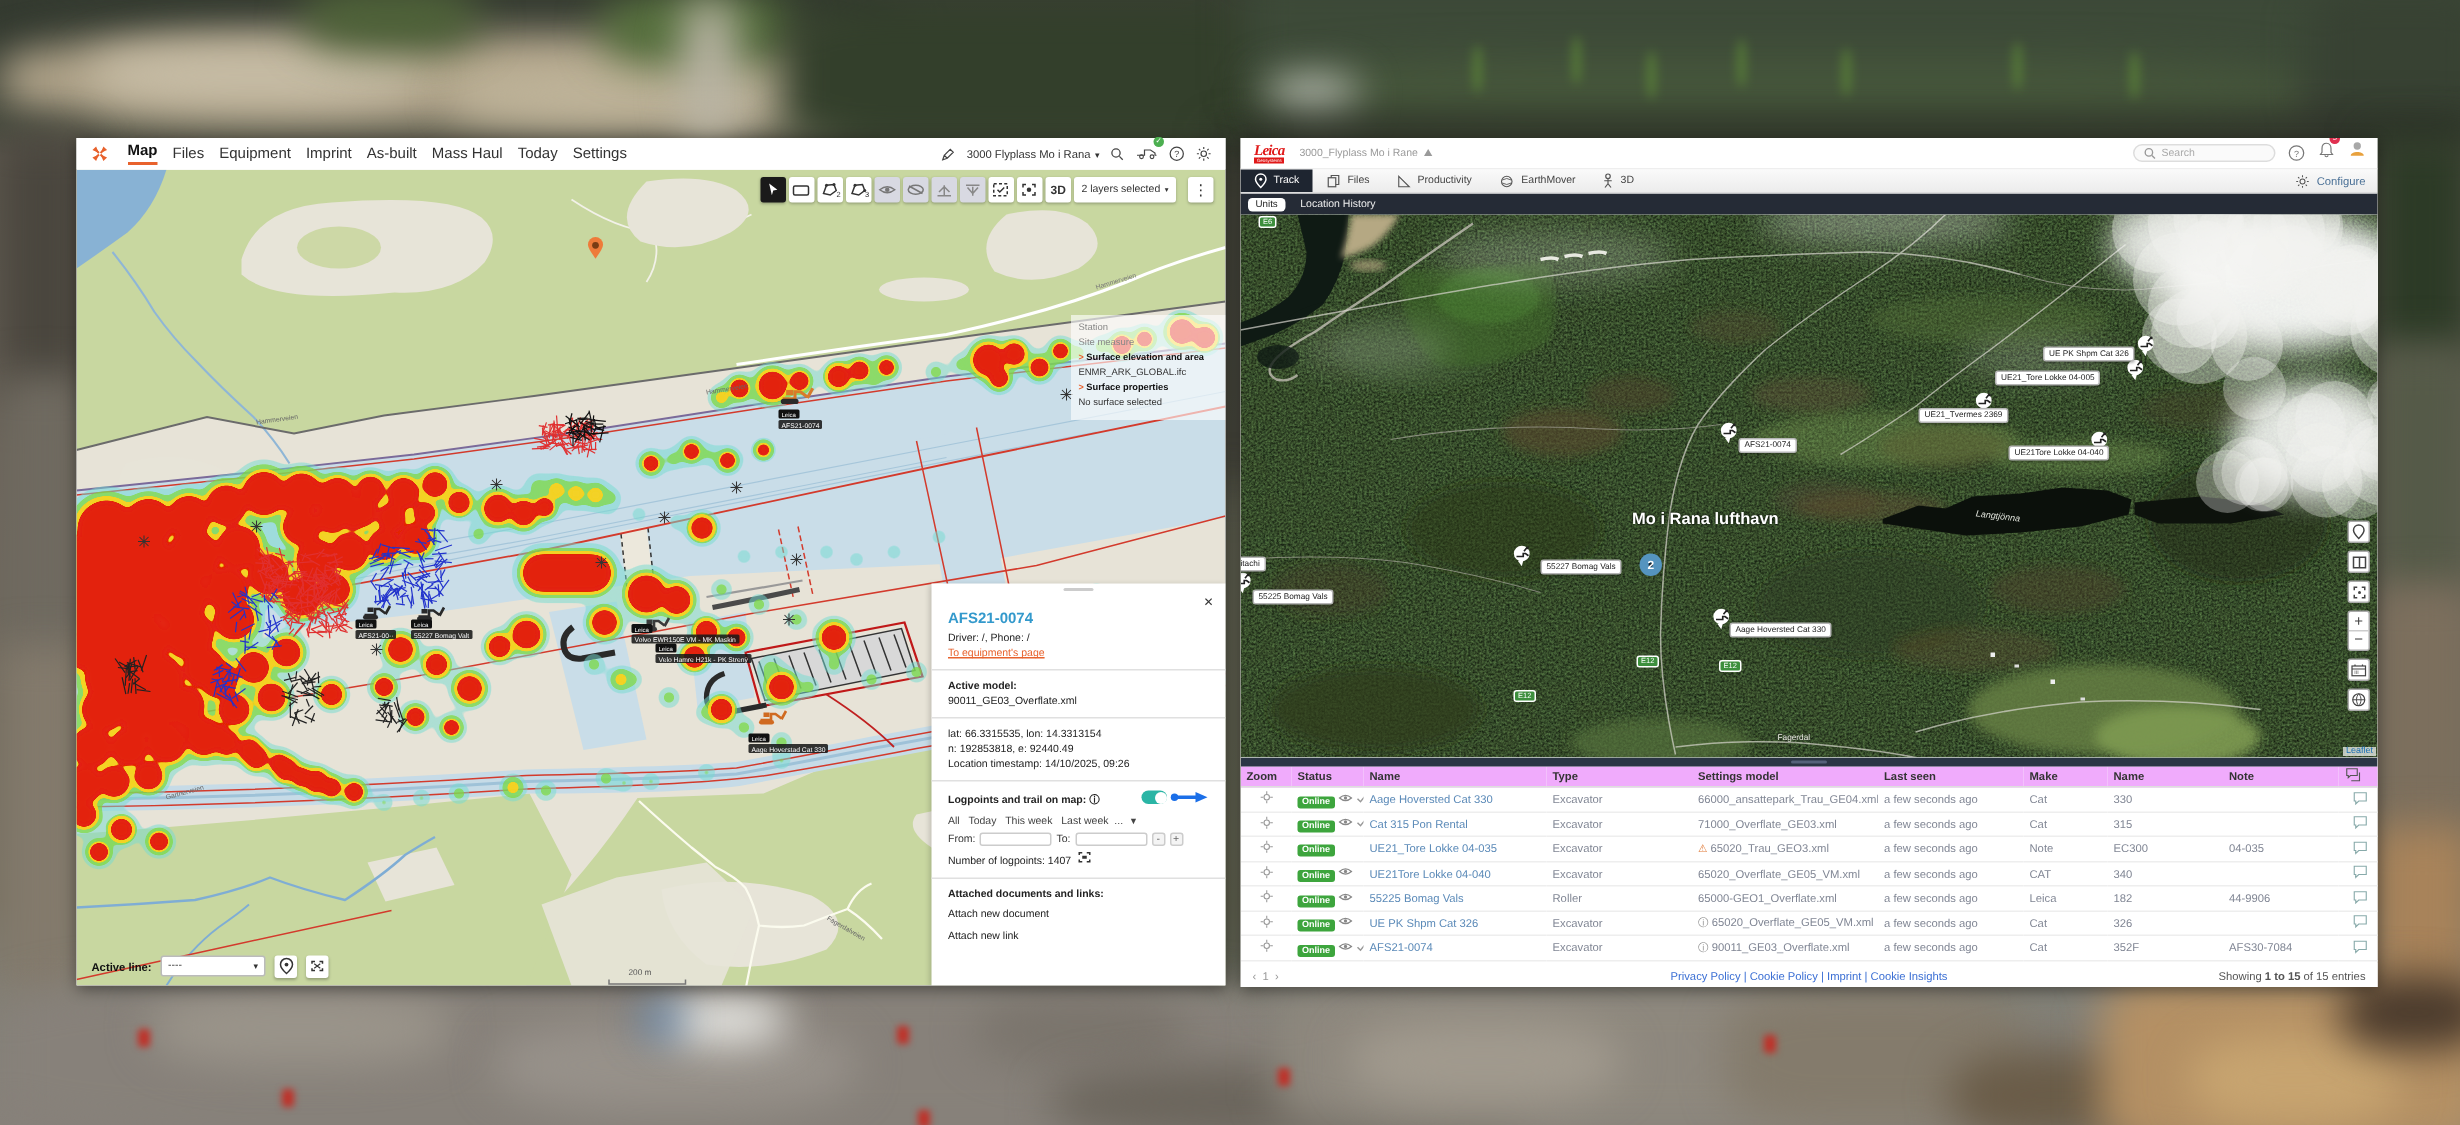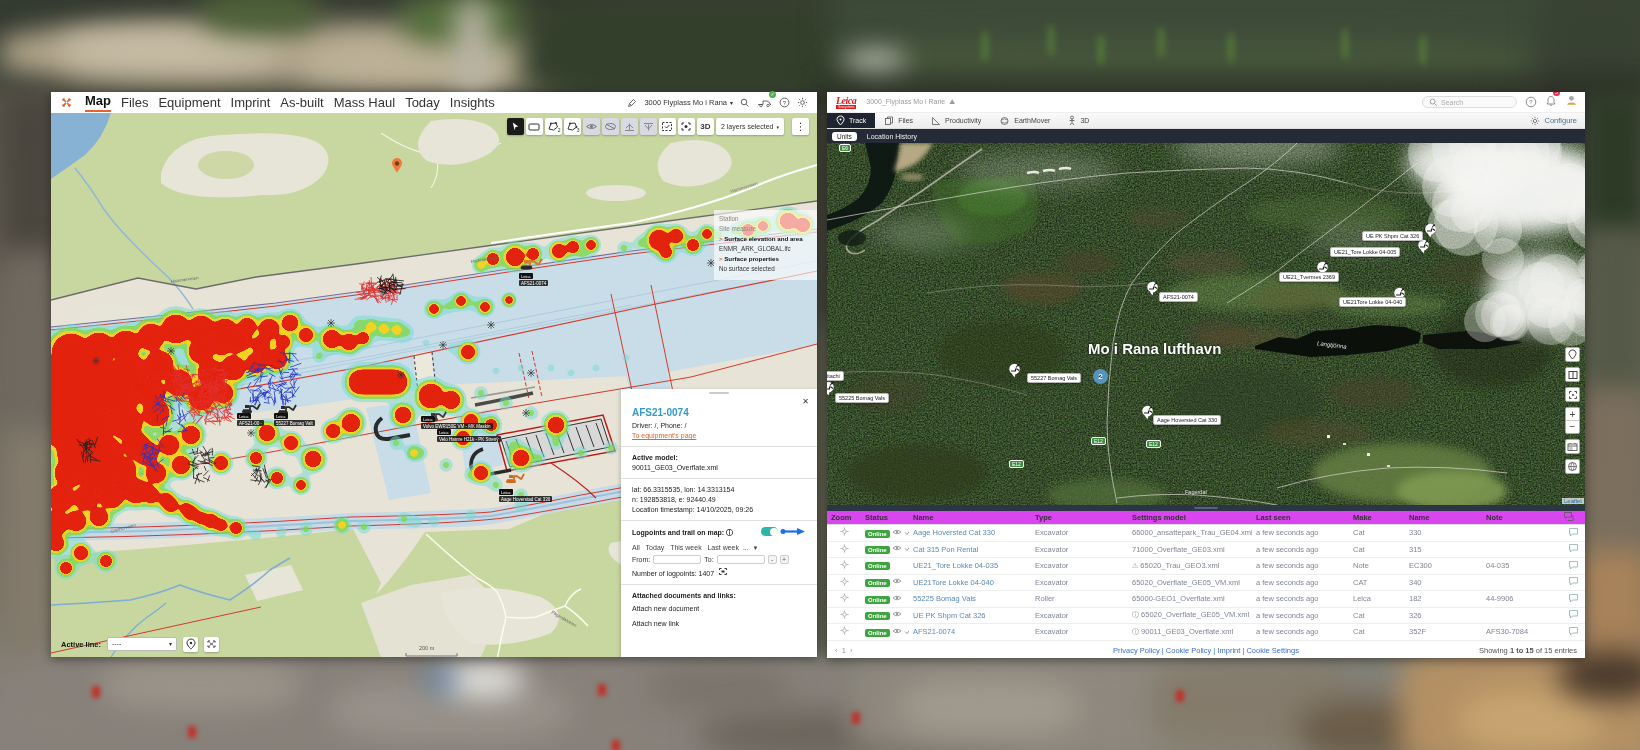--- a/index.html
+++ b/index.html
@@ -3,21 +3,21 @@
 html,body{width:1640px;height:750px;overflow:hidden;font-family:"Liberation Sans",sans-serif;background:#6b645a}
 .bg{position:absolute;inset:0;overflow:hidden}
 .bgbase{position:absolute;inset:0;background:linear-gradient(180deg,#3a3f34 0%,#44483c 11%,#5d584e 14%,#6b645a 45%,#767061 80%,#828077 88%,#87817a 100%)}
 .bg .p{position:absolute;filter:blur(14px)}
 .rd{position:absolute;width:8px;height:12px;background:#c03028;border-radius:2px;filter:blur(2.5px)}
 .tree{position:absolute;width:6px;height:32px;background:#679e38;border-radius:45%;filter:blur(3.5px);opacity:0.55}
 
 #lwin{position:absolute;left:51px;top:92px;width:766px;height:565px;background:#fff;box-shadow:0 2px 10px rgba(0,0,0,0.45)}
 .lnav{position:relative;height:21px;background:#fff;display:flex;align-items:center;padding:0 9px;gap:10px;z-index:30}
 .logo{margin-right:2px}
-.mi{font-size:13px;color:#333}
+.mi{font-size:10px;color:#333}
 .mi.sel{color:#111;border-bottom:2px solid #e8622d;padding-bottom:2px;font-weight:bold}
 .lnr{margin-left:auto;display:flex;align-items:center;gap:7px}
 .proj{font-size:7.5px;color:#333}
 .pcar{font-size:6px;color:#333;margin-left:-4px}
 .truck{position:relative}
 .gbadge{position:absolute;top:-3px;right:-4px;background:#4caf50;color:#fff;border-radius:50%;width:7px;height:7px;font-size:5px;line-height:7px;text-align:center}
 .lmap{position:relative;width:766px;height:544px;overflow:hidden}
 .lmap>svg{position:absolute;left:0;top:0}
 .ltag{position:absolute;display:flex;flex-direction:column;align-items:flex-start;z-index:5}
 .lchip{background:#111;color:#fff;font-size:4px;padding:0.5px 2px;border-radius:1px;margin-bottom:1px}
@@ -72,35 +72,35 @@
 .rtab{display:flex;align-items:center;gap:4px;padding:0 9px;font-size:7px;color:#444}
 .rtab.sel{background:#1e2530;color:#fff}
 .rconf{margin-left:auto;display:flex;align-items:center;gap:4px;font-size:7.5px;color:#4a7096;padding:0 8px}
 .rdark{height:14px;background:#252b36;display:flex;align-items:center;padding:0 5px;gap:10px}
 .units{background:#fff;color:#222;font-size:6.5px;padding:1px 5px;border-radius:3px}
 .lochist{color:#eee;font-size:7px}
 .rmap{position:relative;width:758px;height:362px;overflow:hidden}
 .rmap>svg{position:absolute;left:0;top:0}
 .rpin{position:absolute;z-index:4}
 .rlab{position:absolute;background:#fff;border:1px solid #b5b5b5;border-radius:2px;font-size:5.5px;color:#222;padding:1px 3px;white-space:nowrap;box-shadow:0 1px 2px rgba(0,0,0,0.3);z-index:5}
-.airport{position:absolute;left:261px;top:197px;color:#fff;font-size:15px;font-weight:bold;text-shadow:0 0 2px #000;z-index:3}
+.airport{position:absolute;left:261px;top:197px;color:#fff;font-size:11px;font-weight:bold;text-shadow:0 0 2px #000;z-index:3}
 .bluec{position:absolute;left:266px;top:226px;width:15px;height:15px;border-radius:50%;background:#16242e;border:6px solid rgba(96,168,216,0.85);color:#fff;font-size:8px;font-weight:bold;display:flex;align-items:center;justify-content:center;z-index:4}
 .lakelab{position:absolute;left:490px;top:199px;color:#dfe2da;font-size:6px;font-style:italic;transform:rotate(7deg);z-index:3}
 .ebadge{position:absolute;background:#3d8f3d;border:1px solid #fff;color:#fff;font-size:5px;padding:0 2px;border-radius:2px;z-index:3}
 .rtools{position:absolute;right:5px;top:204px;display:flex;flex-direction:column;gap:5px;z-index:6}
 .rtb{width:15px;height:15px;background:#fff;border-radius:2px;border:1px solid #aaa;display:flex;align-items:center;justify-content:center}
 .rtb2{width:15px;background:#fff;border-radius:2px;border:1px solid #aaa;text-align:center}
 .plus{font-size:10px;color:#444;height:13px;border-bottom:1px solid #ccc;line-height:13px}
 .minus{font-size:10px;color:#444;height:12px;line-height:11px}
 .leaflet{position:absolute;right:1px;bottom:1px;background:rgba(255,255,255,0.7);color:#1a6fb5;font-size:6px;padding:0 2px;z-index:6}
 .rtable{position:relative;background:#fff;height:153px;overflow:hidden}
 .dragbar{height:6px;background:#2b3545;position:relative}
 .notch{position:absolute;left:50%;top:2px;margin-left:-12px;width:24px;height:2px;background:#55617a;border-radius:1px}
 .rtable table{width:100%;border-collapse:collapse;table-layout:fixed;font-size:7.5px;color:#808694}
-.rtable th{background:#d946ef;text-align:left;font-size:7.5px;color:#333;padding:0 4px;font-weight:bold;border-bottom:1px solid #ddd;height:12px}
+.rtable th{background:#f0abfc;text-align:left;font-size:7.5px;color:#333;padding:0 4px;font-weight:bold;border-bottom:1px solid #ddd;height:12px}
 .rtable td{padding:0 4px;border-bottom:1px solid #eee;white-space:nowrap;overflow:hidden;height:16.5px}
 
 .tzoom{width:34px;text-align:center}
 .tstat{width:48px}
 th:nth-child(3),td:nth-child(3){width:122px}
 th:nth-child(4),td:nth-child(4){width:97px}
 th:nth-child(5),td:nth-child(5){width:124px}
 th:nth-child(6),td:nth-child(6){width:97px}
 th:nth-child(7),td:nth-child(7){width:56px}
 th:nth-child(8),td:nth-child(8){width:77px}
@@ -183,21 +183,21 @@
         <path d="M11 11 L3 7.5 L7.5 3 Z M13 11 L16.5 3 L21 7.5 Z M13 13 L21 16.5 L16.5 21 Z M11 13 L7.5 21 L3 16.5 Z" fill="#e8622d"></path>
         <path d="M11 11 L6 6 M13 11 L18 6 M13 13 L18 18 M11 13 L6 18" stroke="#e8622d" stroke-width="2.5"></path>
       </svg>
  <span class="mi sel">Map</span>
       <span class="mi">Files</span>
       <span class="mi">Equipment</span>
       <span class="mi">Imprint</span>
       <span class="mi">As-built</span>
       <span class="mi">Mass Haul</span>
       <span class="mi">Today</span>
-      <span class="mi">Insights</span>
+      <span class="mi">Settings</span>
  <span class="lnr">
    <svg width="10" height="10" viewBox="0 0 20 20">
           <path d="M3 17 L5 11 L13 3 L17 7 L9 15 Z M5 11 L9 15" stroke="#444" stroke-width="1.6" fill="none"></path>
         </svg>
    <span class="proj">3000 Flyplass Mo i Rana</span>
         <span class="pcar">▾</span>
    <svg width="10" height="10" viewBox="0 0 20 20">
           <circle cx="8" cy="8" r="5.5" fill="none" stroke="#444" stroke-width="1.7"></circle>
           <path d="M12.5 12.5 L17 17" stroke="#444" stroke-width="1.7"></path>
         </svg>
@@ -2159,18 +2159,18 @@
             <td>352F</td>
             <td>AFS30-7084</td>
 <td class="tchat"><svg width="11" height="10" viewBox="0 0 22 20">
                 <path d="M3 3 H19 V14 H9 L5 18 V14 H3 Z" fill="none" stroke="#8aa" stroke-width="1.5"></path>
               </svg></td>
           </tr>
         </tbody>
 </table>
 <div class="rfoot">
  <span class="pag">‹ &nbsp;1&nbsp; ›</span>
- <span class="flinks">Privacy Policy | Cookie Policy | Imprint | Cookie Settings</span>
+ <span class="flinks">Privacy Policy | Cookie Policy | Imprint | Cookie Insights</span>
  <span class="fshow">Showing <b>1 to 15</b> of 15 entries</span>
 </div>
 </div>
 
 </div>
 
 </body></html>

